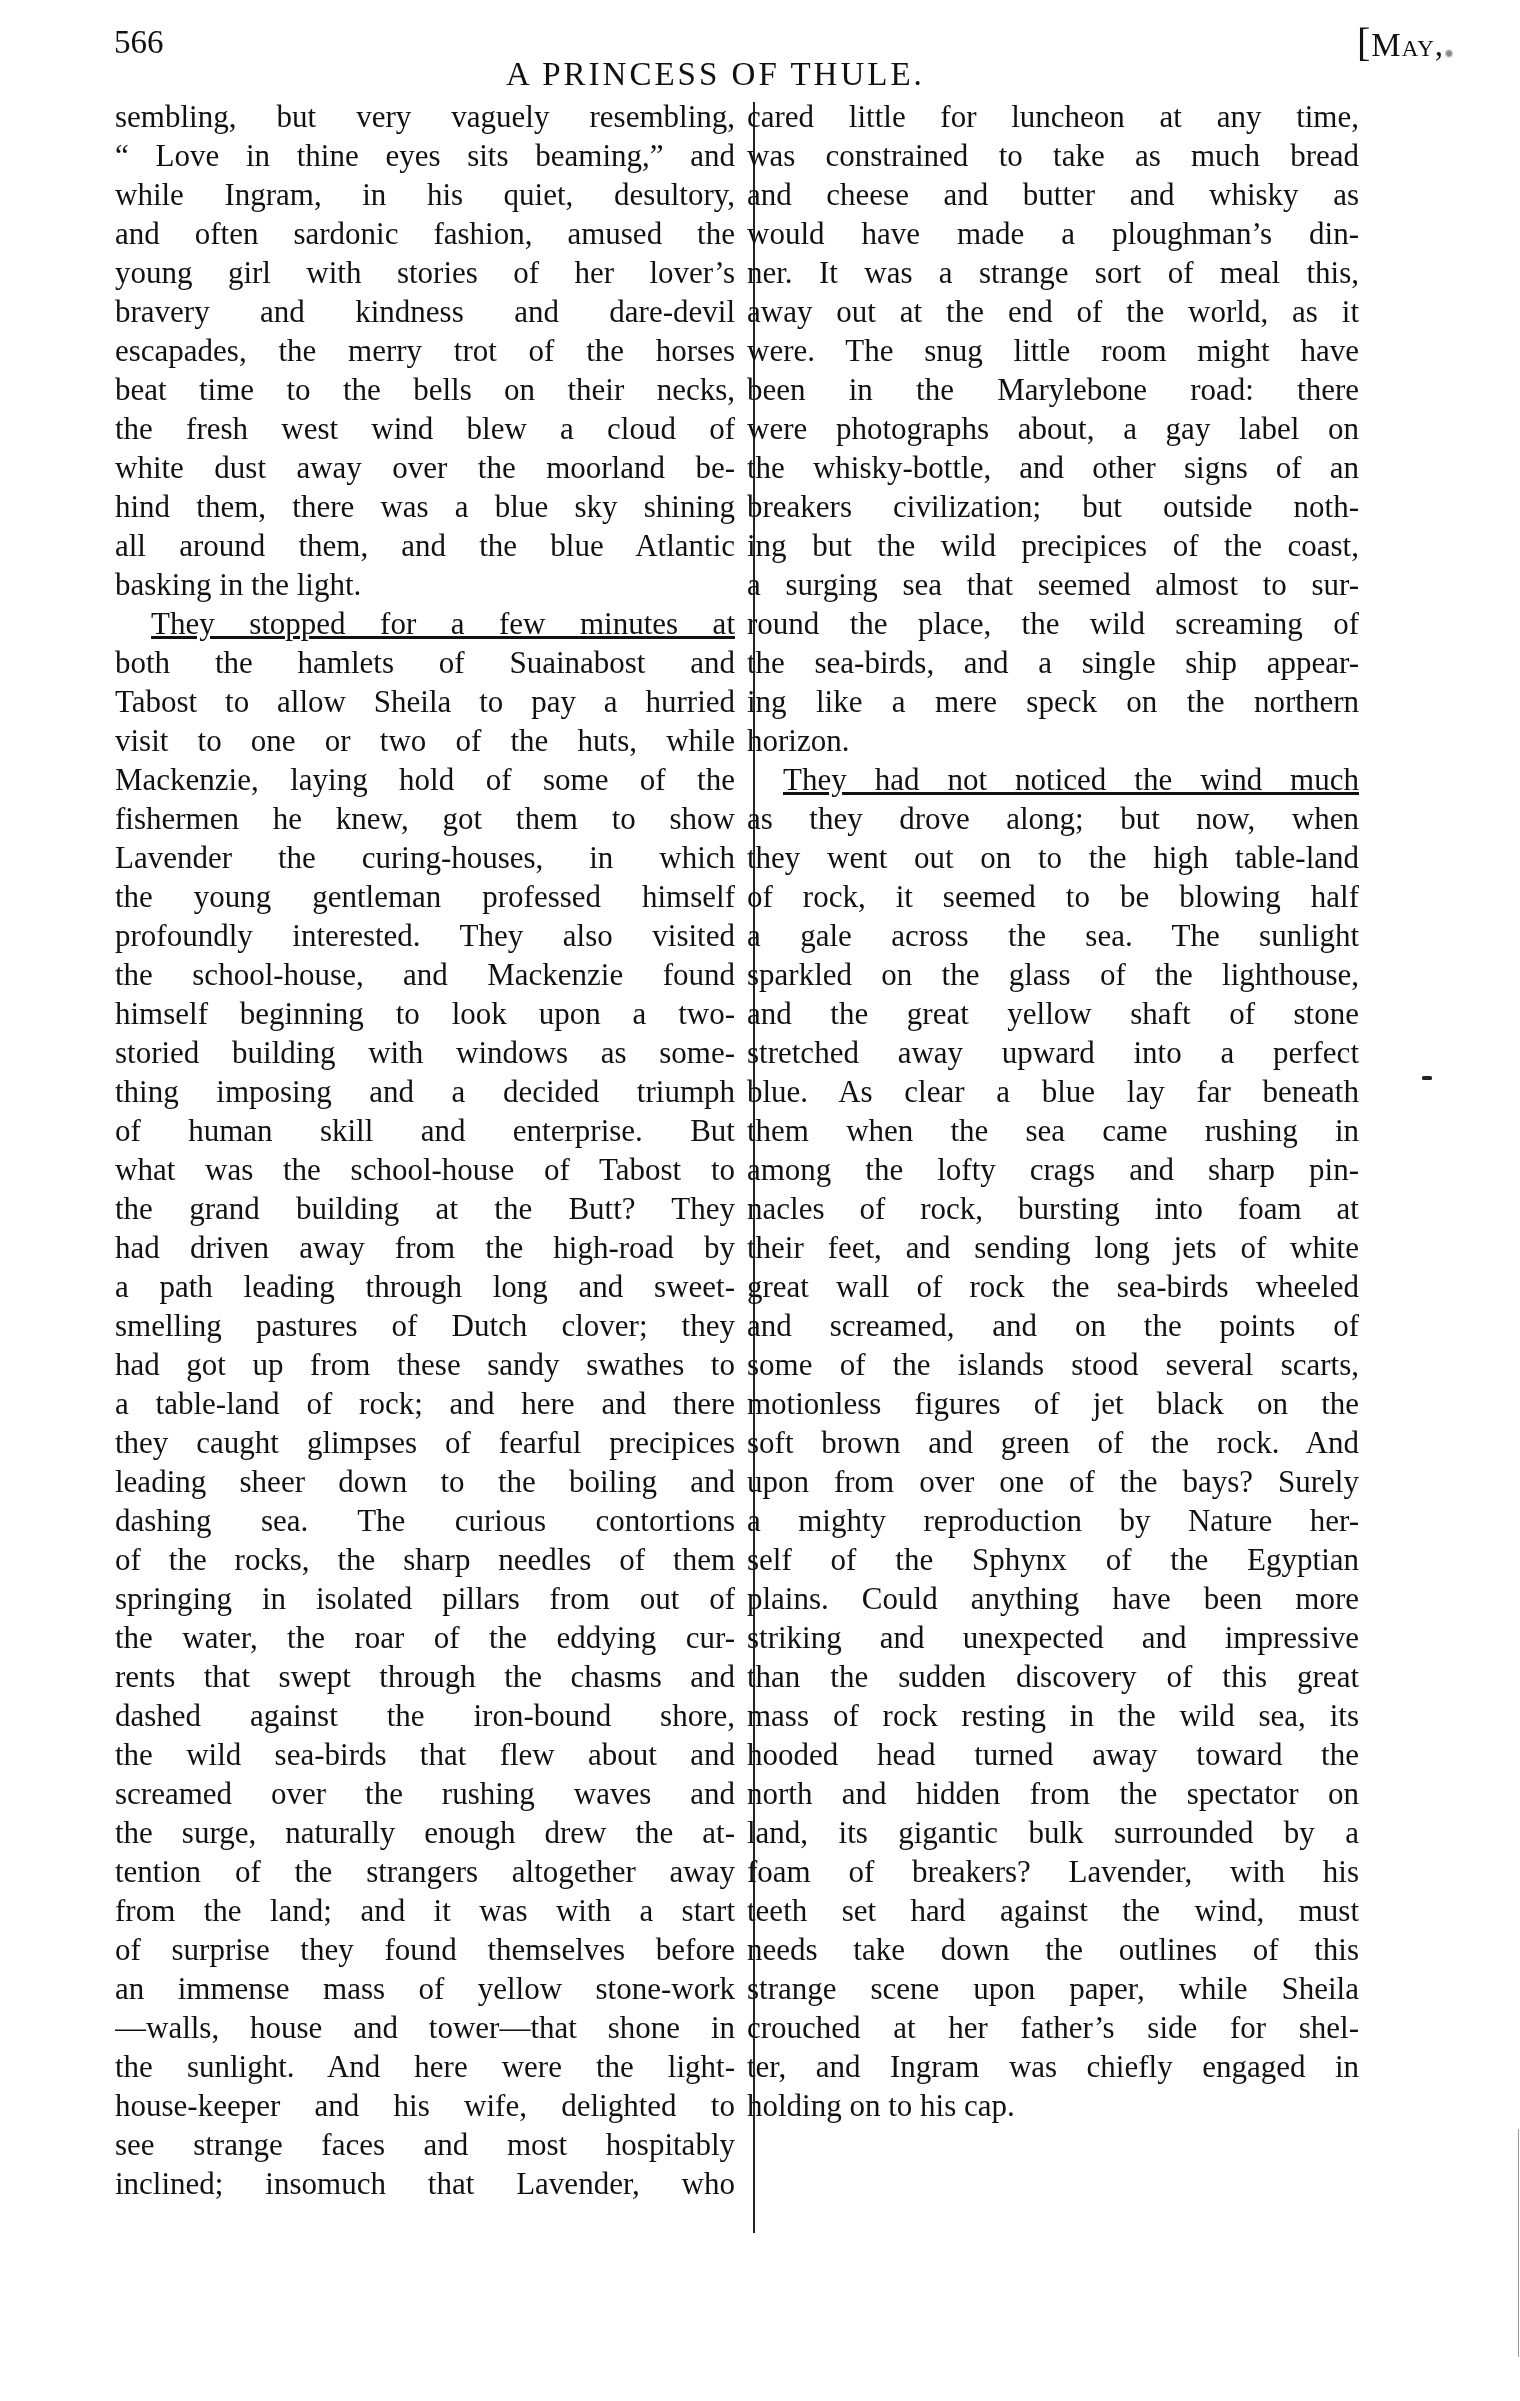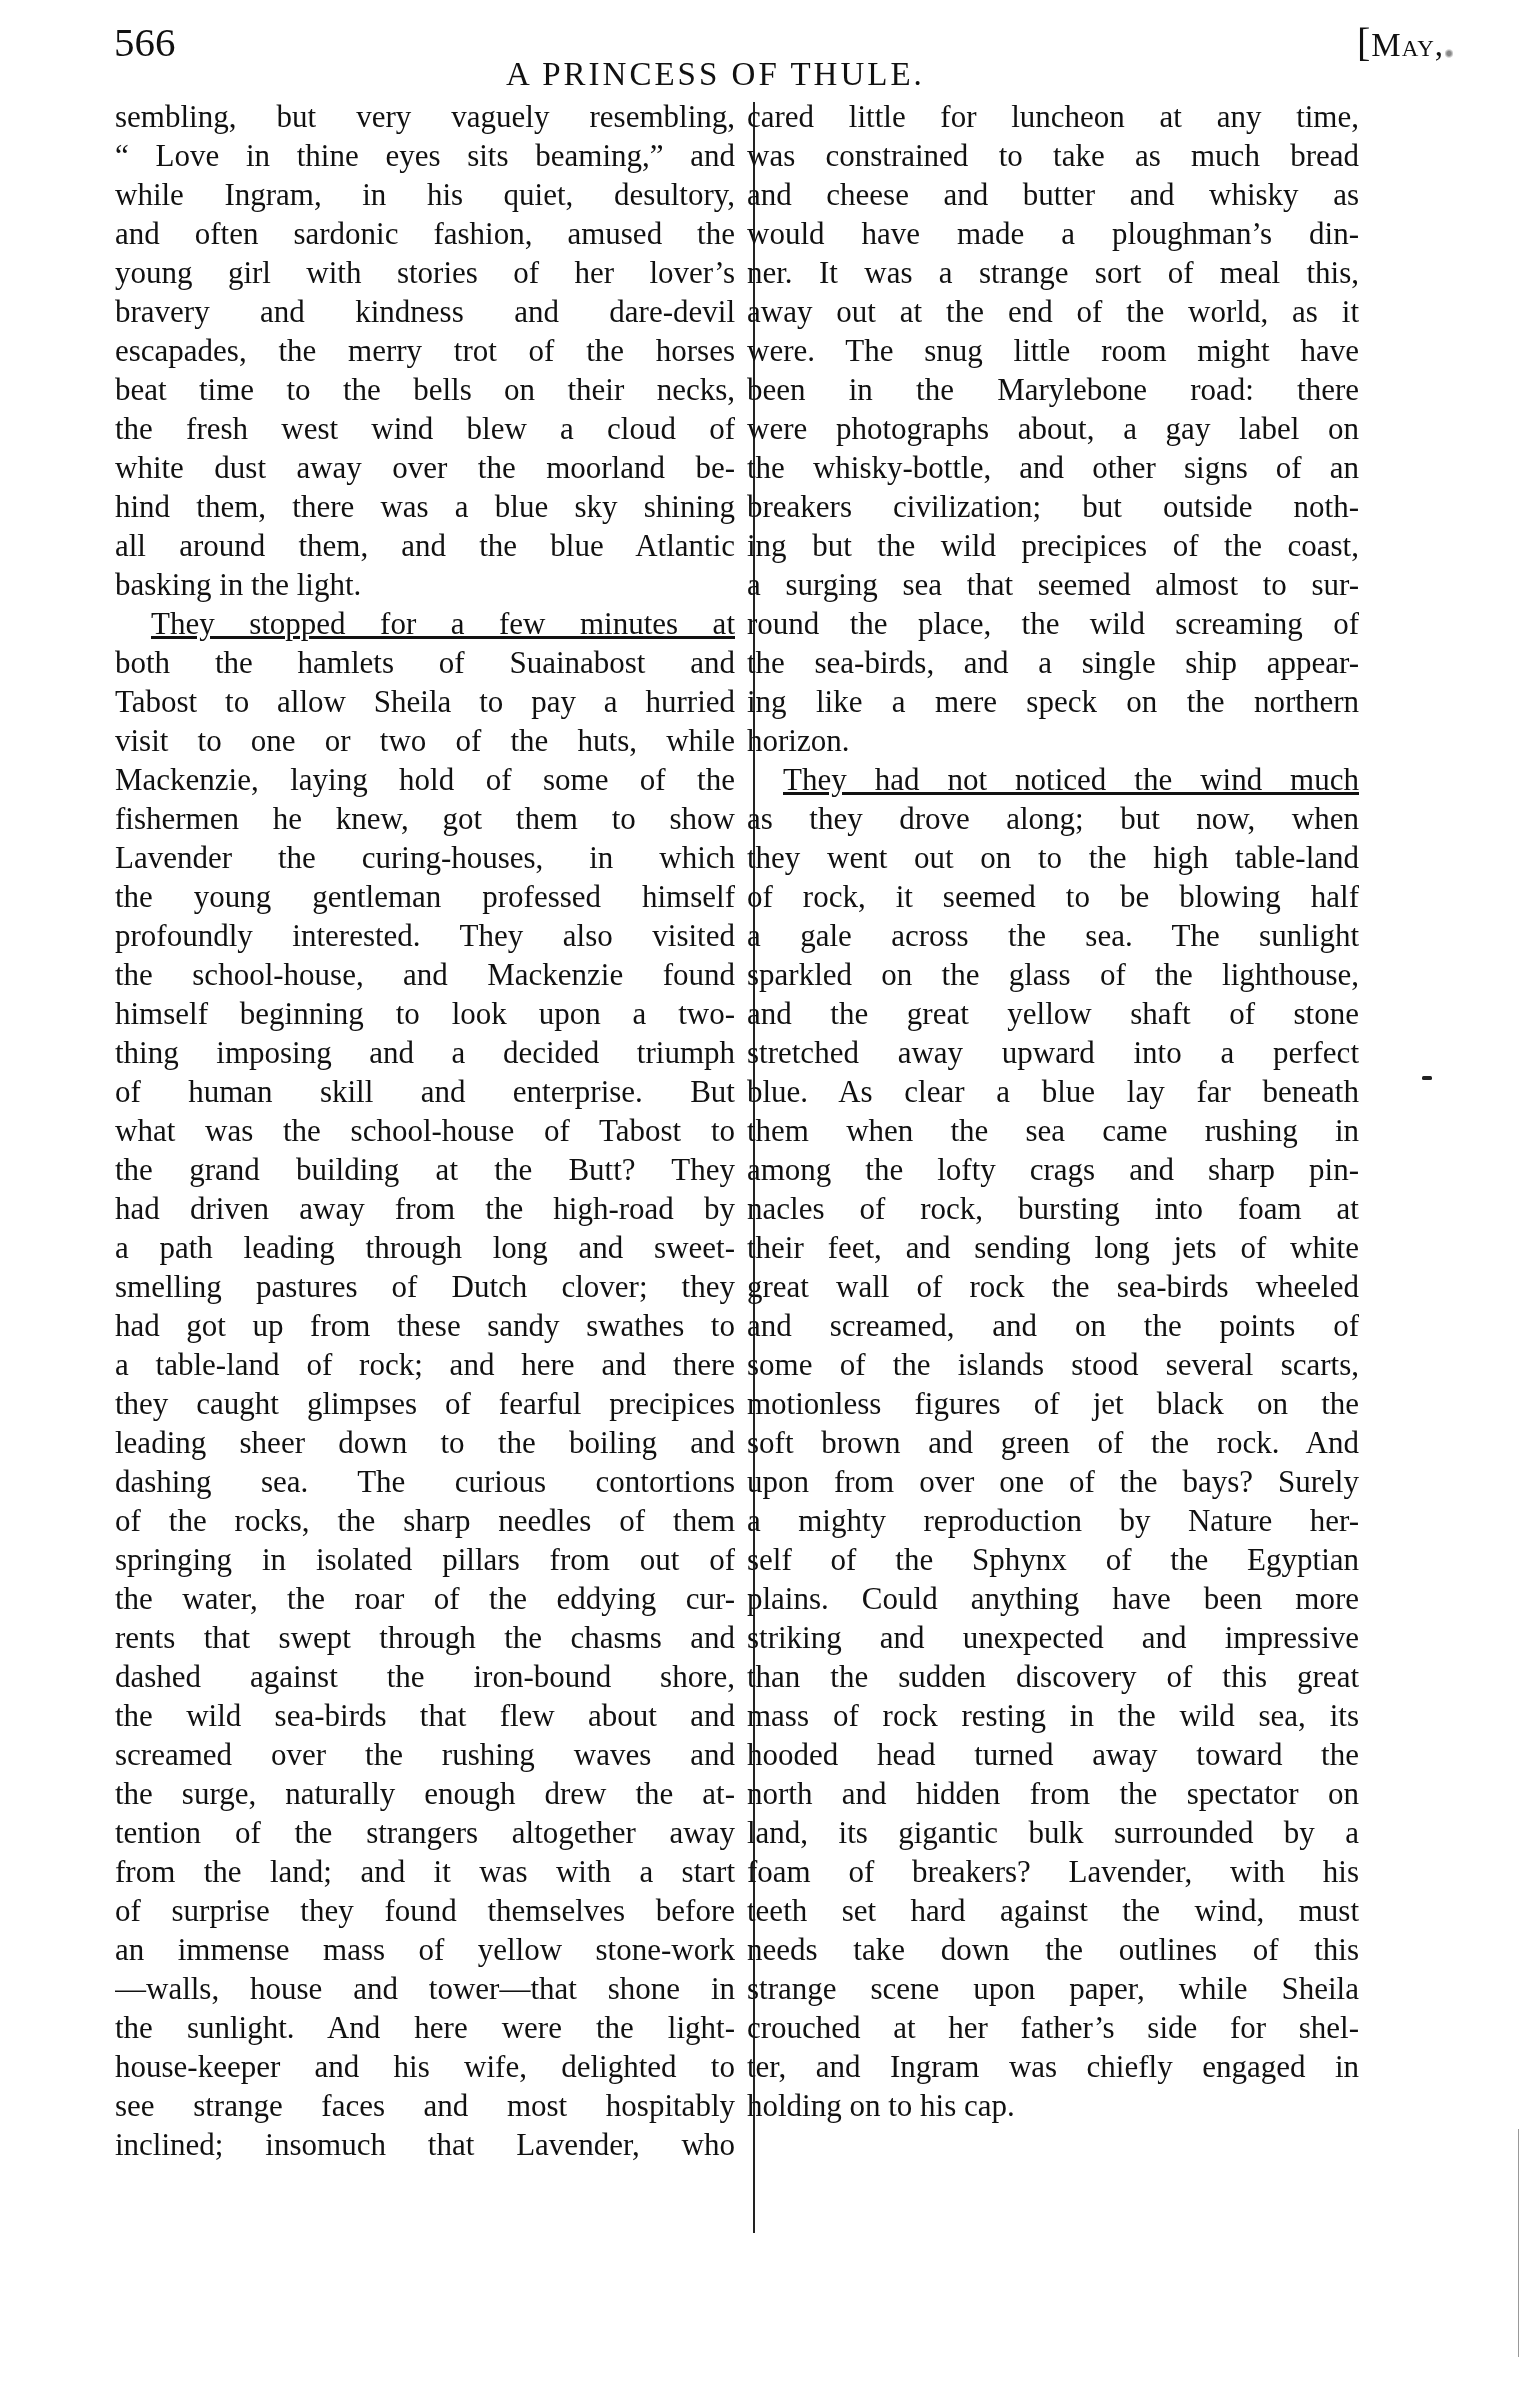--- a/index.html
+++ b/index.html
@@ -19,21 +19,21 @@
       position: absolute;
       top: 20px;
       left: 114px;
       width: 1340px;
       height: 45px;
     }
     .page-number {
       position: absolute;
       left: 0;
       top: 0;
-      font-size: 41px;
+      font-size: 33px;
       line-height: 45px;
     }
     .running-title {
       position: absolute;
       left: 392px;
       top: 0;
       font-size: 33px;
       line-height: 45px;
       letter-spacing: 3px;
       margin-top: 32px;
@@ -142,20 +142,21 @@
     <span class="line">both the hamlets of Suainabost and</span>
     <span class="line">Tabost to allow Sheila to pay a hurried</span>
     <span class="line">visit to one or two of the huts, while</span>
     <span class="line">Mackenzie, laying hold of some of the</span>
     <span class="line">fishermen he knew, got them to show</span>
     <span class="line">Lavender the curing-houses, in which</span>
     <span class="line">the young gentleman professed himself</span>
     <span class="line">profoundly interested.  They also visited</span>
     <span class="line">the school-house, and Mackenzie found</span>
     <span class="line">himself beginning to look upon a two-</span>
+    <span class="line">storied building with windows as some-</span>
     <span class="line">thing imposing and a decided triumph</span>
     <span class="line">of human skill and enterprise.  But</span>
     <span class="line">what was the school-house of Tabost to</span>
     <span class="line">the grand building at the Butt?  They</span>
     <span class="line">had driven away from the high-road by</span>
     <span class="line">a path leading through long and sweet-</span>
     <span class="line">smelling pastures of Dutch clover; they</span>
     <span class="line">had got up from these sandy swathes to</span>
     <span class="line">a table-land of rock; and here and there</span>
     <span class="line">they caught glimpses of fearful precipices</span>

